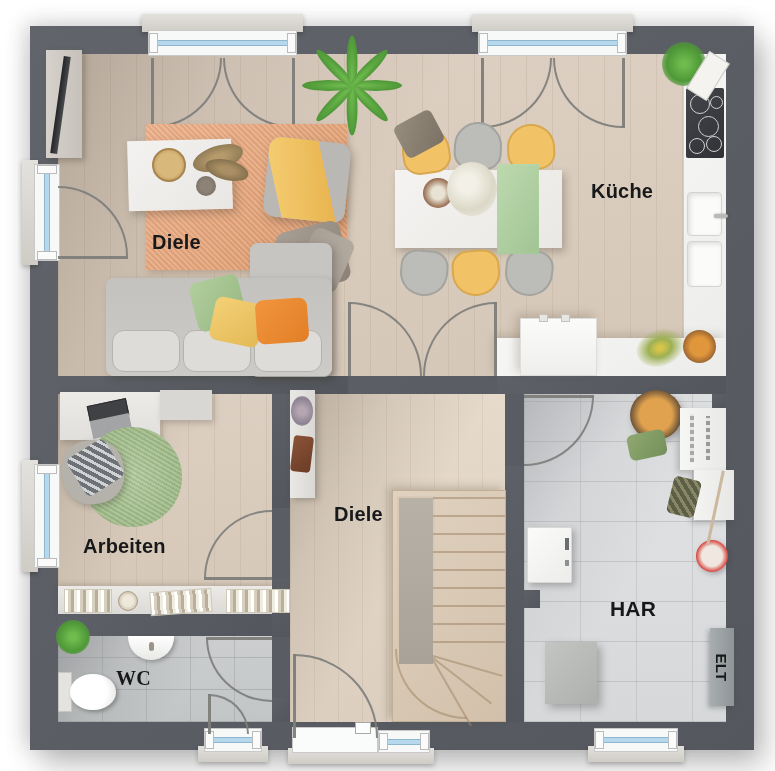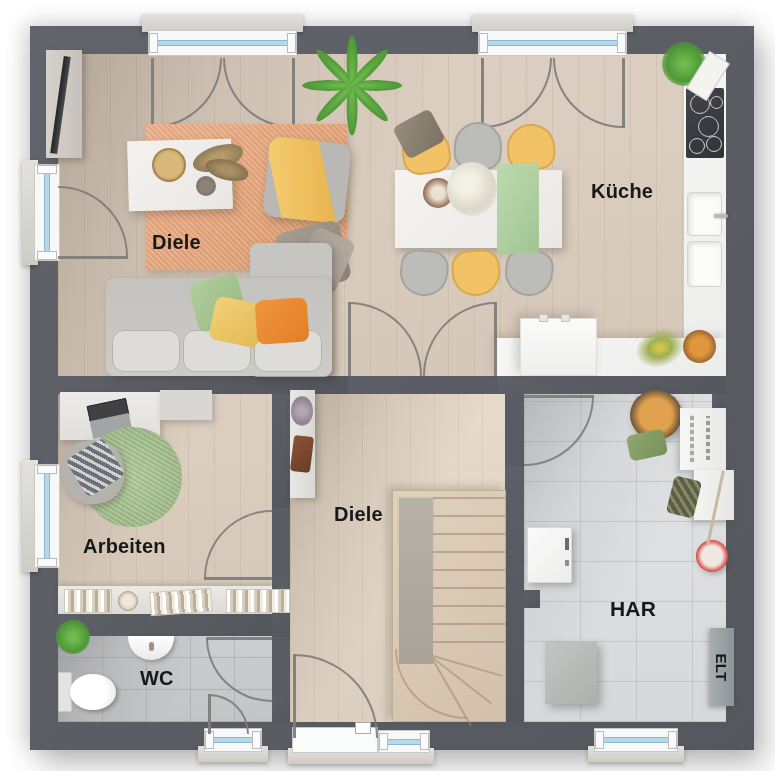--- a/index.html
+++ b/index.html
@@ -296,16 +296,16 @@
   <div class="f" style="left:696px;top:540px;width:32px;height:32px;border-radius:50%;background:radial-gradient(circle,#f0e8e0 45%,#d6453f 70%);box-shadow:2px 2px 5px rgba(60,60,60,.35);"></div>
   <div class="f" style="left:714px;top:470px;width:3px;height:76px;background:#cbb89e;transform:rotate(12deg);"></div>
   <div class="f" style="left:710px;top:628px;width:24px;height:78px;background:linear-gradient(90deg,#a8adb0,#8f9497);box-shadow:-2px 2px 5px rgba(60,60,60,.35);display:flex;align-items:center;justify-content:center;">
     <span class="lbl" style="font-size:15px;transform:rotate(90deg);">ELT</span>
   </div>
 
   <div class="abs lbl" style="left:152px;top:231px;">Diele</div>
   <div class="abs lbl" style="left:591px;top:180px;">Küche</div>
   <div class="abs lbl" style="left:83px;top:535px;">Arbeiten</div>
   <div class="abs lbl" style="left:334px;top:503px;">Diele</div>
-  <div class="abs lbl" style="left:140px;top:667px;">WC</div>
+  <div class="abs lbl" style="left:116px;top:667px;font-family:Liberation Serif, serif;">WC</div>
   <div class="abs lbl" style="left:610px;top:597px;font-size:21px;">HAR</div>
 
 </div>
 
 </body></html>

